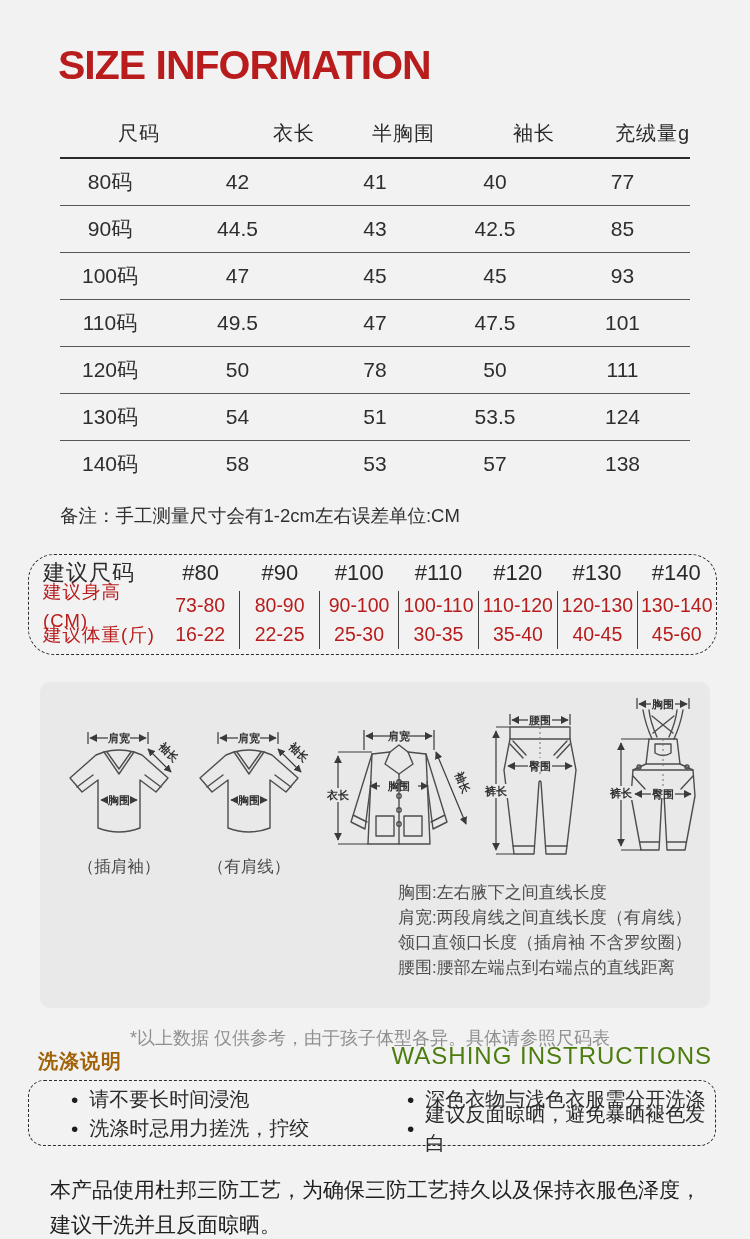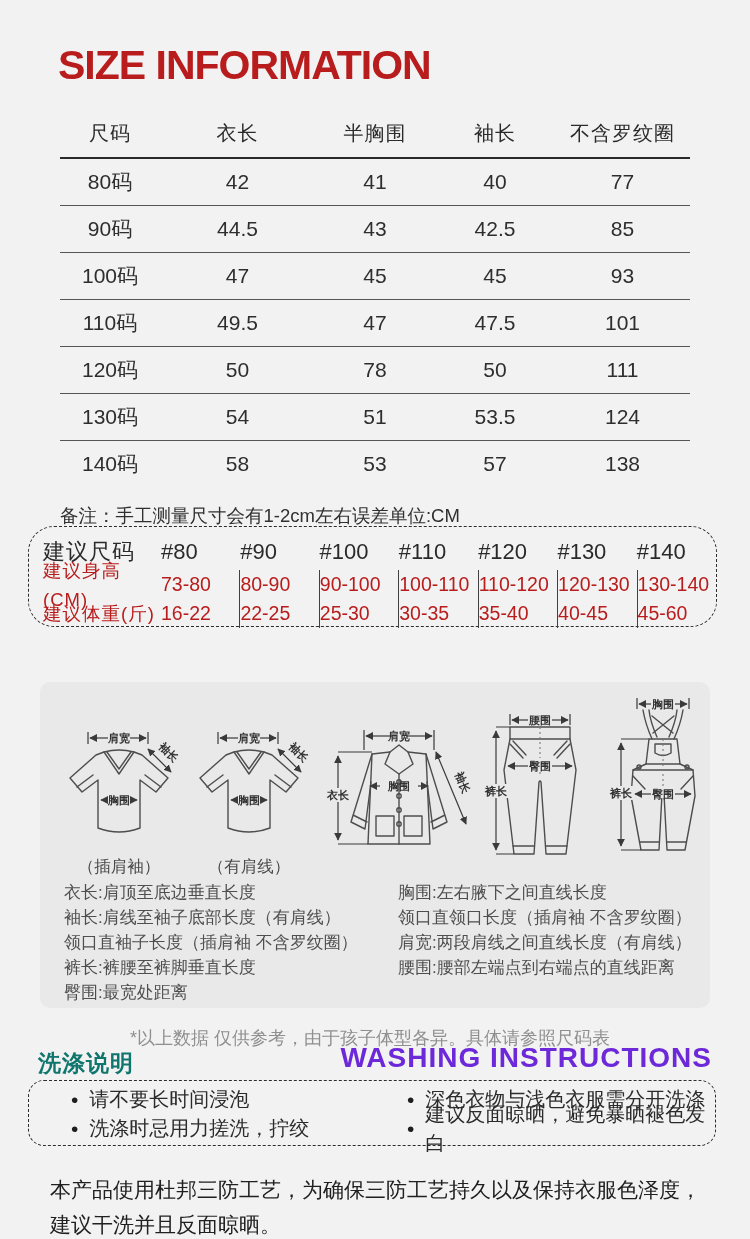--- a/index.html
+++ b/index.html
@@ -14,40 +14,40 @@
   
   .page-title{
     left:58px;top:42px;font-size:41px;font-weight:900;letter-spacing:-1px;
     color:#b91c1c;
   }
 
   
   .size-table{left:60px;top:110px;width:630px;border-collapse:collapse;table-layout:fixed}
   .size-table th{
     height:47px;font-size:20px;font-weight:500;color:#2b2b2b;letter-spacing:1px;
-    border-bottom:2px solid #2a2a2a;text-align:center;vertical-align:middle;padding:0;
+    border-bottom:2px solid #2a2a2a;text-align:right;vertical-align:middle;padding:0;
   }
   .size-table td{
     height:46px;font-size:21px;color:#2e2e2e;text-align:center;vertical-align:middle;padding:0;
     border-bottom:1px solid #565656;
   }
   .size-table tr:last-child td{border-bottom:none}
 
   
   .remark-row{left:60px;top:503px;width:630px;display:flex;
     font-size:18.5px;color:#303030}
 
   
   .suggest-box{
-    left:28px;top:526px;width:689px;height:101px;box-sizing:border-box;
-    border:1.6px dashed #2c2c2c;border-radius:26px;padding-top:7px;
+    left:28px;top:554px;width:689px;height:101px;box-sizing:border-box;
+    border:1.6px dashed #2c2c2c;border-radius:26px;padding-top:0;
   }
   .sg-row{display:flex;align-items:center}
   .sg-label{width:132px;padding-left:14px;letter-spacing:1px;box-sizing:border-box;flex:none}
-  .sg-val{flex:1;text-align:left}
+  .sg-val{flex:1;text-align:center}
   .sg-r1{height:36px;line-height:36px;font-size:22px;color:#2a2a2a}
   .sg-r2,.sg-r3{height:29px;line-height:29px;font-size:19.5px;color:#b91c1c}
   .sg-r2 .sg-label,.sg-r3 .sg-label{font-size:18.5px}
   .sg-r2 .sg-val + .sg-val,.sg-r3 .sg-val + .sg-val{border-left:1px solid #404040}
 
   
   .panel{left:40px;top:682px;width:670px;height:326px;background:#e9e9e9;border-radius:10px}
   .caption{width:122px;text-align:center;font-size:16.5px;color:#4a4a4a}
   .defs-col{font-size:17px;color:#4f4f4f;line-height:25px;white-space:nowrap}
 
@@ -55,22 +55,22 @@
   .garment{stroke:#4d4d4d;stroke-width:1.4;fill:none;stroke-linejoin:round;stroke-linecap:round}
   .dim{stroke:#3a3a3a;stroke-width:1.2;fill:none}
   .dot{stroke:#7a7a7a;stroke-width:1.1;fill:none;stroke-dasharray:2,3}
   .dimtext{font-size:11px;font-weight:600;fill:#333;font-family:inherit}
   .lblbg{fill:#e9e9e9;stroke:none}
 
   
   .ref-note{left:0;top:1026px;width:740px;text-align:center;font-size:18px;color:#8f8f8f}
 
   
-  .wash-cn{left:38px;top:1048px;font-size:23px;font-weight:bold;color:#0f766e;letter-spacing:1px}
-  .wash-en{right:38px;top:1042px;font-size:28px;font-weight:bold;color:#6d28d9;letter-spacing:1px}
+  .wash-cn{left:38px;top:1048px;font-size:20px;font-weight:bold;color:#a16207;letter-spacing:1px}
+  .wash-en{right:38px;top:1042px;font-size:24px;font-weight:normal;color:#4d7c0f;letter-spacing:1px}
 
   
   .wash-box{
     left:28px;top:1080px;width:688px;height:66px;box-sizing:border-box;
     border:1.6px dashed #2c2c2c;border-radius:16px;
     display:grid;grid-template-columns:336px 1fr;padding:4px 0 0 42px;
   }
   .wash-item{height:29px;line-height:29px;font-size:20px;color:#2b2b2b;display:flex;align-items:center}
   .bullet{font-size:21px;margin-right:11px;color:#1e1e1e}
 
@@ -98,21 +98,21 @@
       <col style="width:120px">
       <col style="width:120px">
       <col style="width:135px">
     </colgroup>
   <tbody>
       <tr>
     <th>尺码</th>
     <th>衣长</th>
     <th>半胸围</th>
     <th>袖长</th>
-    <th>不含罗纹圈</th>
+    <th>充绒量g</th>
   </tr>
   <tr>
     <td>80码</td>
         <td>42</td>
         <td>41</td>
         <td>40</td>
         <td>77</td>
   </tr>
   <tr>
     <td>90码</td>
@@ -297,31 +297,24 @@
     <path class="dim" d="M16,43 H44 M16,154 H36"></path>
     <path class="dim" d="M16,47 V150" marker-start="url(#ar)" marker-end="url(#ar)"></path>
     <rect class="lblbg" x="4" y="90" width="25" height="14"></rect>
     <text class="dimtext" x="16" y="101" text-anchor="middle">裤长</text>
     <path class="dim" d="M46,98 L30,98" marker-end="url(#ar)"></path>
     <path class="dim" d="M70,98 L86,98" marker-end="url(#ar)"></path>
     <rect class="lblbg" x="46" y="90" width="24" height="12"></rect>
     <text class="dimtext" x="58" y="102" text-anchor="middle">臀围</text>
   </svg>
 
-  <div class="abs defs-col" style="left:24px;top:198px">
-    <div>衣长:肩顶至底边垂直长度</div>
-    <div>袖长:肩线至袖子底部长度（有肩线）</div>
-    <div>领口直袖子长度（插肩袖 不含罗纹圈）</div>
-    <div>裤长:裤腰至裤脚垂直长度</div>
-    <div>臀围:最宽处距离</div>
-  </div>
   <div class="abs defs-col" style="left:358px;top:198px">
     <div>胸围:左右腋下之间直线长度</div>
+    <div>肩宽:两段肩线之间直线长度（有肩线）</div>
     <div>领口直领口长度（插肩袖 不含罗纹圈）</div>
-    <div>肩宽:两段肩线之间直线长度（有肩线）</div>
     <div>腰围:腰部左端点到右端点的直线距离</div>
   </div>
 </div>
 
 <div class="abs ref-note">*以上数据 仅供参考，由于孩子体型各异。具体请参照尺码表</div>
 
 <div class="abs wash-cn">洗涤说明</div>
 <div class="abs wash-en">WASHING INSTRUCTIONS</div>
 
 <div class="abs wash-box">

